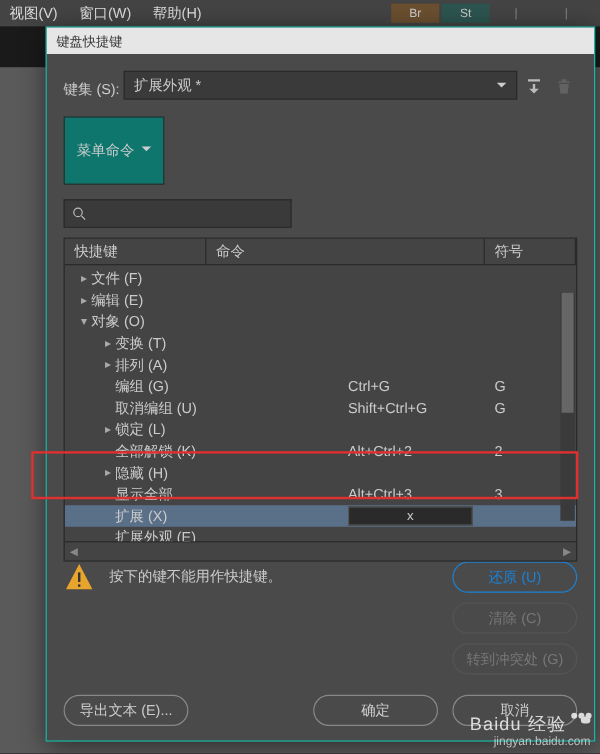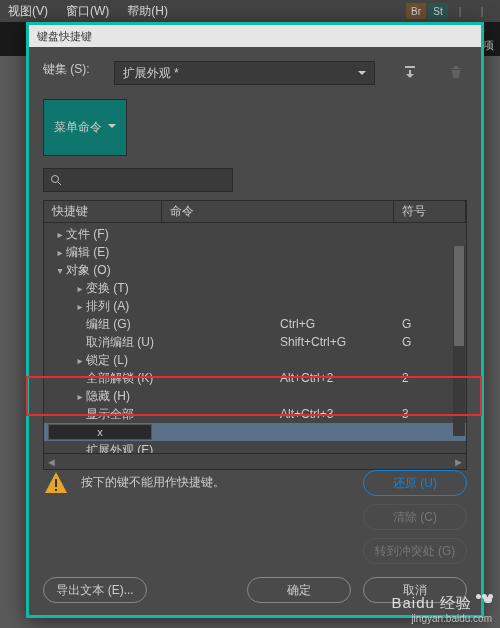--- a/index.html
+++ b/index.html
@@ -1,27 +1,27 @@
 <!DOCTYPE html>
 <html><head>
 <meta charset="utf-8">
 <style>
 *{box-sizing:border-box;margin:0;padding:0;font-family:"Microsoft YaHei",Arial,sans-serif}
 body{width:500px;height:628px;background:#1a1a1a;overflow:hidden;position:relative}
 .menubar{height:22px;background:#444;display:flex;align-items:center;padding:0 8px;gap:18px;color:#ddd;font-size:12px}
 .menubar-icons{display:flex;gap:2px;margin-left:auto}
-.mb-ic{width:20px;height:16px;display:flex;align-items:center;justify-content:center;color:#ccc;font-size:10px}
+.mb-ic{width:40px;height:16px;display:flex;align-items:center;justify-content:center;color:#ccc;font-size:10px}
 .i1{background:#6b5030}.i2{background:#2d5550}.i3{color:#888}.i4{color:#888}
 .side-label{position:absolute;right:6px;top:38px;color:#ccc;font-size:11px;writing-mode:horizontal-tb}
 .doc-bg{position:absolute;left:0;right:0;top:56px;bottom:0;background:#5a5a5a}
 .doc-white{position:absolute;left:44px;top:70px;width:420px;height:540px;background:#fff}
-.dialog{position:absolute;left:26px;top:22px;width:458px;height:596px;background:#4a4a4a;border:3px solid #14b8a6;box-shadow:0 4px 20px rgba(0,0,0,.5)}
+.dialog{position:absolute;left:38px;top:22px;width:458px;height:596px;background:#4a4a4a;border:1px solid #14b8a6;box-shadow:0 4px 20px rgba(0,0,0,.5)}
 .dlg-title{height:22px;background:#e6e6e6;display:flex;align-items:center;padding:0 8px;color:#333;font-size:11px}
 .dlg-body{padding:14px 14px 10px;color:#ccc;font-size:12px}
-.row{display:flex;align-items:flex-start;gap:24px;margin-bottom:14px}
+.row{display:flex;align-items:flex-end;gap:3px;margin-bottom:14px}
 .lbl{white-space:nowrap}
 .select{flex:1;height:24px;background:#3a3a3a;border:1px solid #2a2a2a;display:flex;align-items:center;padding:0 8px;position:relative}
 .select::after{content:"";position:absolute;right:8px;top:9px;border:4px solid transparent;border-top-color:#ccc}
 .icon-btn{width:22px;height:22px;display:flex;align-items:center;justify-content:center;color:#999}
 .disabled{opacity:.4}
 .tabbar{display:flex;align-items:center;gap:0;margin:8px 0 12px}
 .tab{padding:19px 10px;background:#0f766e;border:1px solid #2a2a2a;font-size:12px}
 .tab-dd::after{content:"";display:inline-block;margin-left:6px;border:4px solid transparent;border-top-color:#ccc;vertical-align:middle}
 .search-row{display:flex;align-items:center;gap:14px;margin-bottom:8px}
 .search-box{width:190px;height:24px;background:#3a3a3a;border:1px solid #2a2a2a;display:flex;align-items:center;padding:0 6px;gap:6px}
@@ -218,20 +218,25 @@
             <div class="tr">
               <div class="c1">
                 <span style="width: 30px; display: inline-block;"></span>
                 <span class="arr"></span>
                 <span>显示全部</span>
               </div>
               <div class="c2">Alt+Ctrl+3</div>
               <div class="c3">3</div>
             </div>
             <div class="tr sel">
+              <div class="c1">
+                <span style="width: 30px; display: inline-block;"></span>
+                <span class="arr"></span>
+                <span>扩展 (X)</span>
+              </div>
               <div class="c2"><input value="x" style=""></div>
               <div class="c3"></div>
             </div>
             <div class="tr">
               <div class="c1">
                 <span style="width: 30px; display: inline-block;"></span>
                 <span class="arr"></span>
                 <span>扩展外观 (E)</span>
               </div>
               <div class="c2"></div>

